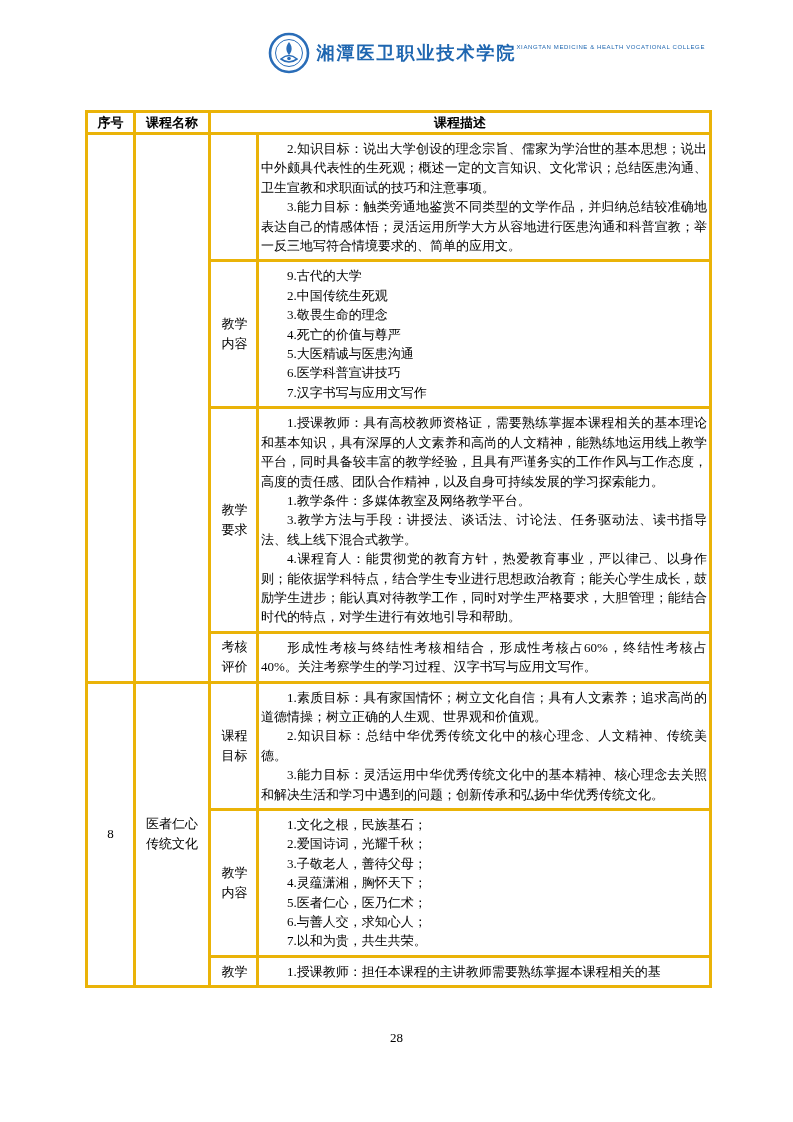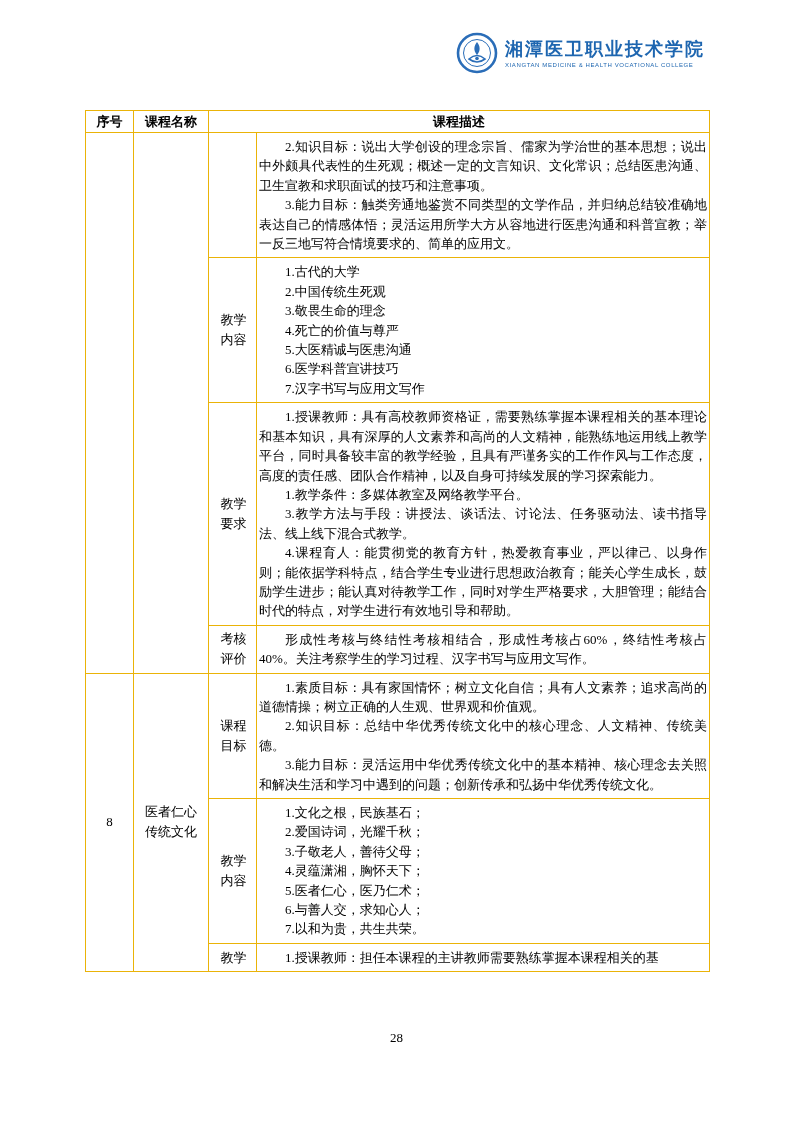--- a/index.html
+++ b/index.html
@@ -15,21 +15,21 @@
   
   .logo {
     position: absolute;
     top: 32px;
     right: 88px;
     display: flex;
     align-items: center;
     gap: 7px;
   }
   .logo-emblem { width: 42px; height: 42px; flex: 0 0 auto; }
-  .logo-texts { display: flex; flex-direction: column; align-items: flex-start; }
+  .logo-texts { display: flex; flex-direction: row; align-items: flex-start; }
   .logo-cn {
     font-size: 18px;
     font-weight: bold;
     color: #1e66b0;
     letter-spacing: 2px;
     line-height: 22px;
     white-space: nowrap;
   }
   .logo-en {
     font-size: 6px;
@@ -43,21 +43,21 @@
   table.course-table {
     border-collapse: collapse;
     table-layout: fixed;
     width: 624px;
     position: absolute;
     left: 85px;
     top: 110px;
     font-size: 13px;
   }
   .course-table th, .course-table td {
-    border: 1px solid #eab308;
+    border: 3px solid #eab308;
     font-family: Liberation Serif, serif;
   }
   .course-table th {
     height: 22px;
     font-weight: bold;
     text-align: center;
     vertical-align: middle;
     font-size: 13px;
     padding: 0;
   }
@@ -135,21 +135,21 @@
         <td class="cell-course" rowspan="4"></td>
         <td class="cell-label"><span class="label-wrap"></span></td>
         <td class="cell-content">
           <p>2.知识目标：说出大学创设的理念宗旨、儒家为学治世的基本思想；说出中外颇具代表性的生死观；概述一定的文言知识、文化常识；总结医患沟通、卫生宣教和求职面试的技巧和注意事项。</p>
           <p>3.能力目标：触类旁通地鉴赏不同类型的文学作品，并归纳总结较准确地表达自己的情感体悟；灵活运用所学大方从容地进行医患沟通和科普宣教；举一反三地写符合情境要求的、简单的应用文。</p>
         </td>
       </tr>
       <tr>
         <td class="cell-label"><span class="label-wrap">教学内容</span></td>
         <td class="cell-content">
-          <p>1.古代的大学</p>
+          <p>9.古代的大学</p>
           <p>2.中国传统生死观</p>
           <p>3.敬畏生命的理念</p>
           <p>4.死亡的价值与尊严</p>
           <p>5.大医精诚与医患沟通</p>
           <p>6.医学科普宣讲技巧</p>
           <p>7.汉字书写与应用文写作</p>
         </td>
       </tr>
       <tr>
         <td class="cell-label"><span class="label-wrap">教学要求</span></td>

